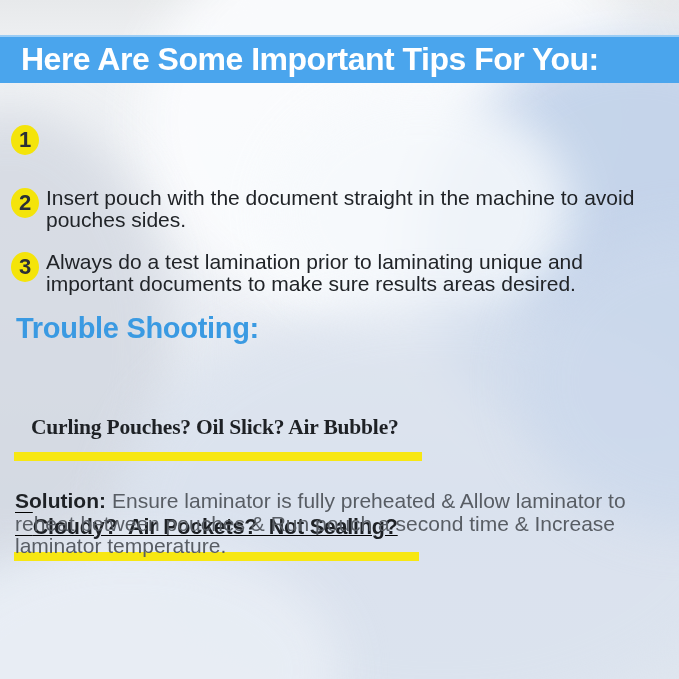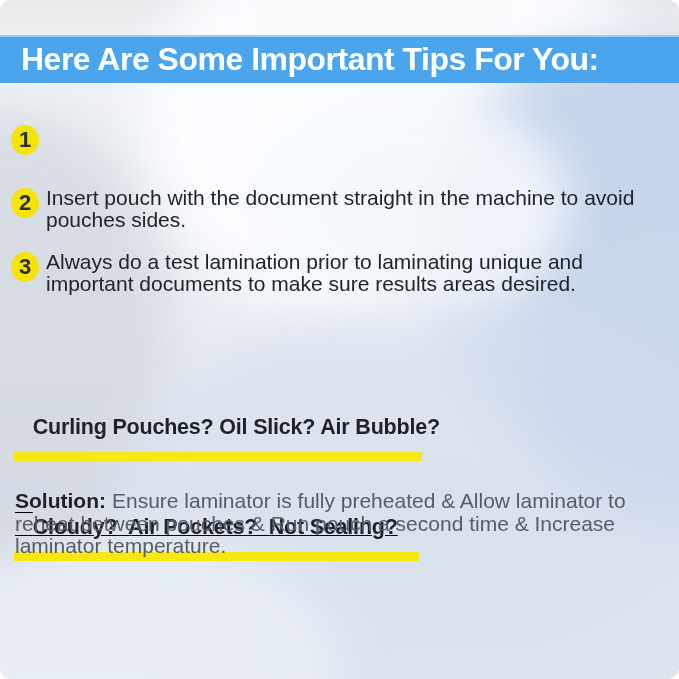--- a/index.html
+++ b/index.html
@@ -2,21 +2,20 @@
 <html><head>
 <meta charset="utf-8">
 <style>
   html,body{margin:0;padding:0;}
   .canvas{
     position:relative;
     width:679px;height:679px;
     overflow:hidden;
     background:linear-gradient(180deg,#e7e9eb 0%,#f0f2f4 8%,#eceff4 40%,#dde4ee 72%,#dfe6ef 100%);
     font-family:"Liberation Sans",sans-serif;
-    border-radius:11px;
   }
   .blob{position:absolute;border-radius:50%;filter:blur(24px);z-index:0;}
   .blob.b1{left:140px;top:-90px;width:520px;height:420px;background:#fbfcfe;opacity:.92;}
   .blob.b2{left:420px;top:40px;width:430px;height:420px;background:#c3d3ea;opacity:.95;}
   .blob.b3{left:270px;top:90px;width:300px;height:240px;background:#f6f9fc;opacity:.85;}
   .blob.b4{left:-150px;top:110px;width:320px;height:460px;background:#d3d8e1;opacity:.8;}
   .blob.b5{left:120px;top:300px;width:640px;height:420px;background:#dae2ee;opacity:.7;}
   .blob.b6{left:-80px;top:540px;width:420px;height:260px;background:#eaeff6;opacity:.85;}
   .blob.b7{left:520px;top:230px;width:340px;height:300px;background:#ccd9ec;opacity:.8;}
 
@@ -53,21 +52,21 @@
 
   .question{position:absolute;left:15px;z-index:2;white-space:pre-wrap;}
   .question .q-text{
     position:relative;z-index:1;
     font-size:21.5px;font-weight:bold;color:#1e2125;letter-spacing:-0.2px;
   }
   .question .underline{
     position:absolute;left:-1px;bottom:-3px;height:9px;
     background:#f7e712;z-index:0;
   }
-  .q1{top:379px;}
+  .q1{top:379px;font-family:Liberation Serif, serif;}
   .q1 .underline{width:408px;}
   .q2{top:479px;text-decoration:underline;}
   .q2 .underline{width:405px;}
 
   .solution{
     position:absolute;left:15px;margin:0;width:645px;z-index:2;
     font-size:21px;line-height:22.5px;color:#585d64;
   }
   .solution strong{color:#1e2125;margin-right:6px;}
   .sol1{top:421px;}
@@ -97,20 +96,21 @@
   <div class="tip tip2">
     <span class="badge">2</span>
     <p class="tip-text">Insert pouch with the document straight in the machine to avoid pouches sides.</p>
   </div>
 
   <div class="tip tip3">
     <span class="badge">3</span>
     <p class="tip-text">Always do a test lamination prior to laminating unique and important documents to make sure results areas desired.</p>
   </div>
 
+  <h2 class="trouble">Trouble Shooting:</h2>
 
   <div class="question q1">
     <span class="underline"></span>
     <span class="q-text">Curling Pouches? Oil Slick? Air Bubble?</span>
   </div>
 
 
   <div class="question q2">
     <span class="underline"></span>
     <span class="q-text">Cloudy?  Air Pockets?  Not Sealing?</span>

